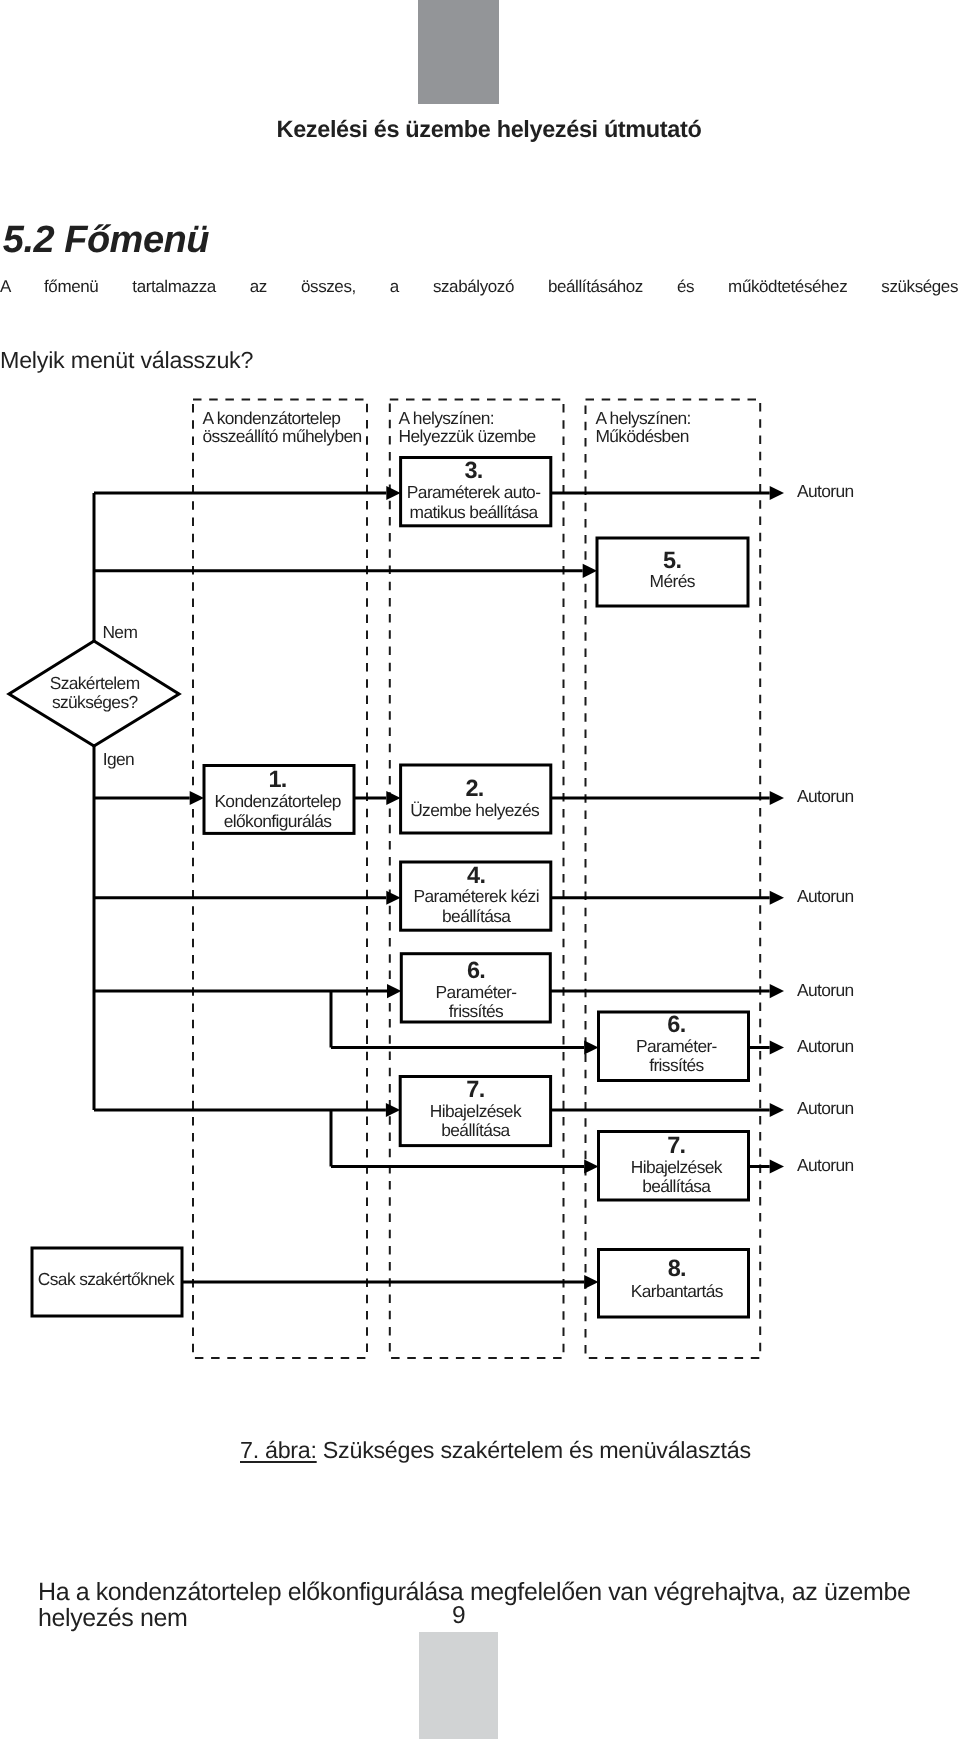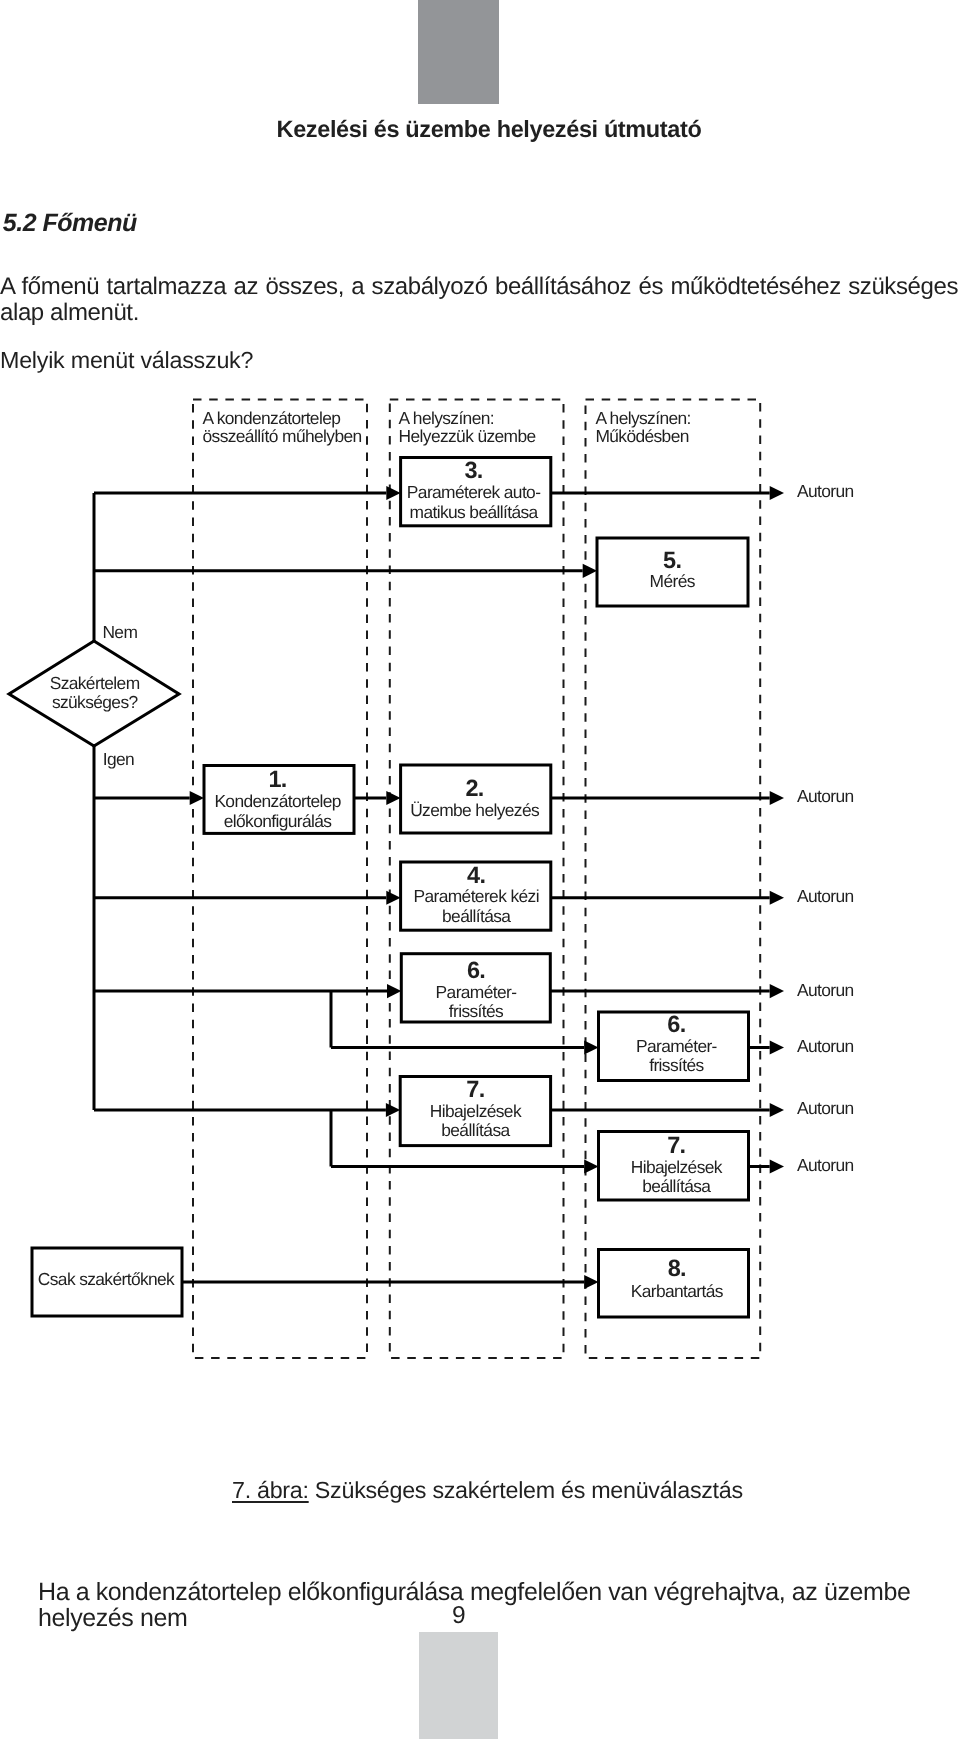--- a/index.html
+++ b/index.html
@@ -6,28 +6,28 @@
   body{width:960px;height:1739px;position:relative;overflow:hidden;
        font-family:"Liberation Sans",sans-serif;color:#231f20;
        -webkit-font-smoothing:antialiased;text-rendering:geometricPrecision;}
   #doc-header,#section-title,#intro,#question,#figure-caption,#closing,#page-num,
   #figure{filter:grayscale(1);}
   .abs{position:absolute;}
   #gray-top{left:418px;top:0;width:80.5px;height:104px;background:#939598;}
   #gray-bottom{left:418.9px;top:1632.3px;width:79.1px;height:107px;background:#d1d3d4;}
   #doc-header{left:245.6px;top:121px;font-size:23.5px;font-weight:bold;letter-spacing:-0.38px;
               line-height:17px;margin-left:31px;}
-  #section-title{left:2.8px;top:213px;font-size:25px;font-weight:bold;font-style:italic;
+  #section-title{left:2.8px;top:230px;font-size:38px;font-weight:bold;font-style:italic;
                  line-height:20.7px;letter-spacing:-0.5px;}
-  #intro{left:0px;top:274.3px;width:958px;font-size:24px;line-height:25.8px;
+  #intro{left:0px;top:274.3px;width:958px;font-size:17px;line-height:25.8px;
          letter-spacing:-0.4px;}
   #intro>div:first-child{text-align:justify;text-align-last:justify;}
   #question{left:0px;top:352px;font-size:23.3px;line-height:16.8px;letter-spacing:-0.25px;text-align:center;}
-  #figure-caption{left:232px;top:1442px;font-size:23.3px;line-height:16.8px;white-space:nowrap;
-                  letter-spacing:-0.29px;margin-top:40px;}
+  #figure-caption{left:240px;top:1442px;font-size:23.3px;line-height:16.8px;white-space:nowrap;
+                  letter-spacing:-0.29px;}
   #figure-caption .u{text-decoration:underline;text-underline-offset:3px;}
   #closing{left:0px;top:1580px;width:958px;font-size:25px;line-height:25.8px;
            letter-spacing:-0.4px;padding-left:38px;}
   #page-num{left:452px;top:1606.6px;font-size:24.5px;line-height:17px;}
   #figure{left:0;top:0;width:960px;height:1583px;}
   #figure svg{display:block;width:960px;height:1739px;overflow:visible;}
   .fbox{fill:#fff;stroke:#000;stroke-width:3;}
   .lane{fill:none;stroke:#1a1a1a;stroke-width:2;stroke-dasharray:8.5 7.7;}
   .ln{stroke:#000;stroke-width:3;fill:none;stroke-linecap:butt;}
   .ah{fill:#000;stroke:none;}
@@ -39,21 +39,20 @@
 </style>
 </head>
 <body>
 
 <div class="abs" id="gray-top"></div>
 <div class="abs" id="gray-bottom"></div>
 <div class="abs" id="doc-header">Kezelési és üzembe helyezési útmutató</div>
 <div class="abs" id="section-title">5.2 Főmenü</div>
 <div class="abs" id="intro">
     <div>A főmenü tartalmazza az összes, a szabályozó beállításához és működtetéséhez szükséges</div>
-    <div>alap almenüt.</div>
   </div>
 <div class="abs" id="question">Melyik menüt válasszuk?</div>
 <div class="abs" id="figure">
 <svg viewBox="0 0 960 1739" xmlns="http://www.w3.org/2000/svg" shape-rendering="geometricPrecision">
   <rect class="lane" x="193.0" y="399.6" width="174.0" height="958.4"></rect>
   <rect class="lane" x="389.8" y="399.6" width="173.7" height="958.4"></rect>
   <rect class="lane" x="585.5" y="399.6" width="174.7" height="958.4"></rect>
   <path class="ln" d="M 94.0 493.0 L 94.0 642"></path>
   <path class="ln" d="M 94.0 745 L 94.0 1110.0"></path>
   <path class="ln" d="M 94.0 493.0 L 386.3 493.0"></path>

